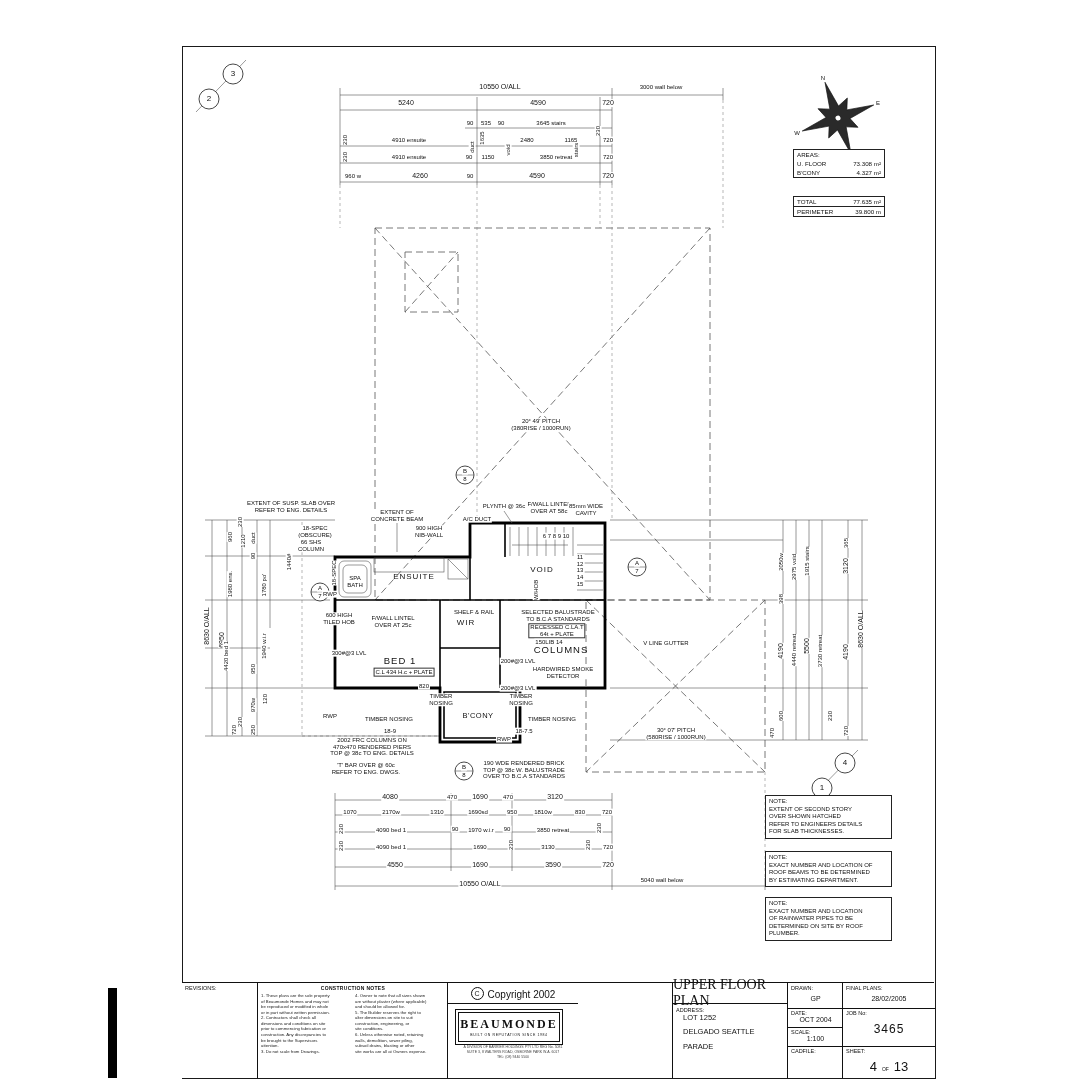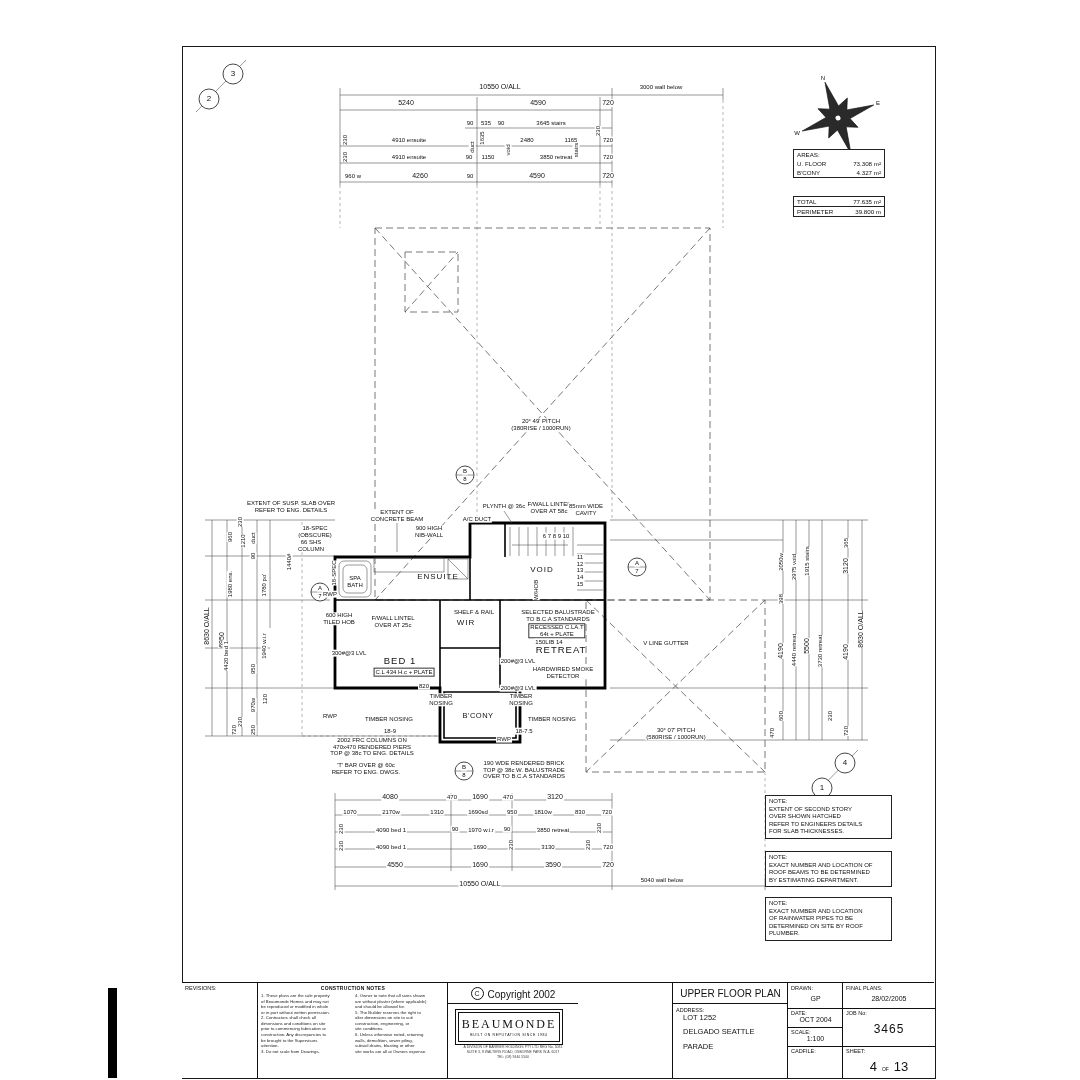--- a/index.html
+++ b/index.html
@@ -41,21 +41,21 @@
   .cell{position:absolute;border-left:1px solid #111;height:95px;top:0;}
   .strip{position:absolute;left:0;right:0;top:0;height:20px;border-bottom:1px solid #111;
          display:flex;align-items:center;justify-content:center;}
   .lbl{position:absolute;top:2px;left:3px;font-size:5.5px;}
   .cn-head{font-size:5px;font-weight:bold;text-align:center;margin-top:2px;letter-spacing:.3px;}
   .cn-cols{display:flex;gap:4px;padding:2px 3px;}
   .cn-col{font-size:4.3px;line-height:1.3;white-space:pre-line;width:50%;color:#222;}
   .logo-box{position:absolute;left:7px;top:26px;width:106px;height:34px;border:1px solid #111;}
   .logo-inner{position:absolute;left:2px;top:2px;right:2px;bottom:2px;border:1px solid #111;
               display:flex;flex-direction:column;align-items:center;justify-content:center;}
-  .logo-name{font-family:"Liberation Serif",serif;font-weight:normal;font-size:12px;letter-spacing:2px;}
+  .logo-name{font-family:"Liberation Serif",serif;font-weight:bold;font-size:12px;letter-spacing:2px;}
   .logo-tag{font-size:3.5px;letter-spacing:.6px;margin-top:1px;}
   .logo-addr{position:absolute;left:0;right:0;top:62px;text-align:center;font-size:3.5px;
              line-height:1.4;color:#444;white-space:pre-line;}
   .copy{display:flex;align-items:flex-end;gap:4px;font-size:10px;}
   .copyc{display:inline-block;width:11px;height:11px;border:1px solid #111;border-radius:50%;
          font-size:7px;line-height:11px;text-align:center;}
   .big{font-size:12px;letter-spacing:1px;}
   .val7{font-size:7px;}
   .sheetrow{position:absolute;left:4px;right:4px;bottom:4px;display:flex;align-items:flex-end;gap:5px;justify-content:center;}
   .sheet-big{font-size:13px;}
@@ -196,27 +196,27 @@
       <span class="ann t" style="left: 330px; top: 594px;">RWP</span>
       <span class="ann t" style="left: 330px; top: 716px;">RWP</span>
       <span class="ann t" style="left: 320px; top: 588px;">A</span>
       <span class="ann t" style="left: 320px; top: 596px;">7</span>
       <span class="ann t" style="left: 637px; top: 563px;">A</span>
       <span class="ann t" style="left: 637px; top: 571px;">7</span>
       <span class="ann t" style="left: 465px; top: 471px;">B</span>
       <span class="ann t" style="left: 465px; top: 479px;">8</span>
       <span class="ann t" style="left: 464px; top: 767px;">B</span>
       <span class="ann t" style="left: 464px; top: 775px;">8</span>
-      <span class="ann r8" style="left: 414px; top: 577px; padding-left: 48px;">ENSUITE</span>
+      <span class="ann r8" style="left: 414px; top: 577px;">ENSUITE</span>
       <span class="ann t" style="left: 355px; top: 582px;">SPA
 BATH</span>
       <span class="ann r8" style="left: 466px; top: 623px;">WIR</span>
       <span class="ann r" style="left: 400px; top: 661px;">BED 1</span>
       <span class="ann r8" style="left: 542px; top: 570px;">VOID</span>
-      <span class="ann r" style="left: 561px; top: 650px;">RETREAT</span>
+      <span class="ann r" style="left: 561px; top: 650px;">COLUMNS</span>
       <span class="ann rs" style="left: 478px; top: 716px;">B'CONY</span>
       <span class="ann t" style="left: 474px; top: 612px;">SHELF &amp; RAIL</span>
       <span class="ann t" style="left: 339px; top: 619px;">600 HIGH
 TILED HOB</span>
       <span class="ann t" style="left: 393px; top: 622px;">F/WALL LINTEL
 OVER AT 25c</span>
       <span class="ann t" style="left: 504px; top: 506px;">PLYNTH @ 36c</span>
       <span class="ann t" style="left: 549px; top: 508px;">F/WALL LINTEL
 OVER AT 58c</span>
       <span class="ann t" style="left: 586px; top: 510px;">85mm WIDE
@@ -395,21 +395,21 @@
         <div class="logo-inner">
           <div class="logo-name">BEAUMONDE</div>
           <div class="logo-tag">BUILT ON REPUTATION SINCE 1984</div>
         </div>
       </div>
       <div class="logo-addr">A DIVISION OF BARRIER HOLDINGS PTY LTD  REG No. 5081
 SUITE 3, 8 WALTERS ROAD, OSBORNE PARK W.A. 6017
 TEL: (08) 9440 5500</div>
     </div>
     <div class="cell" style="left:490px;width:115px;">
-      <div class="strip" style="font-size:10px;">UPPER FLOOR PLAN</div>
+      <div class="strip" style="font-size:14px;font-family:Liberation Serif, serif;">UPPER FLOOR PLAN</div>
       <span class="lbl" style="top:24px;">ADDRESS:</span>
       <div class="addr-lines">
         <div>LOT 1252</div>
         <div>DELGADO SEATTLE</div>
         <div>PARADE</div>
       </div>
     </div>
     <div class="cell" style="left:605px;width:55px;">
       <div style="position:absolute;left:0;right:0;top:0;height:25px;border-bottom:1px solid #111;">
         <span class="lbl">DRAWN:</span>

